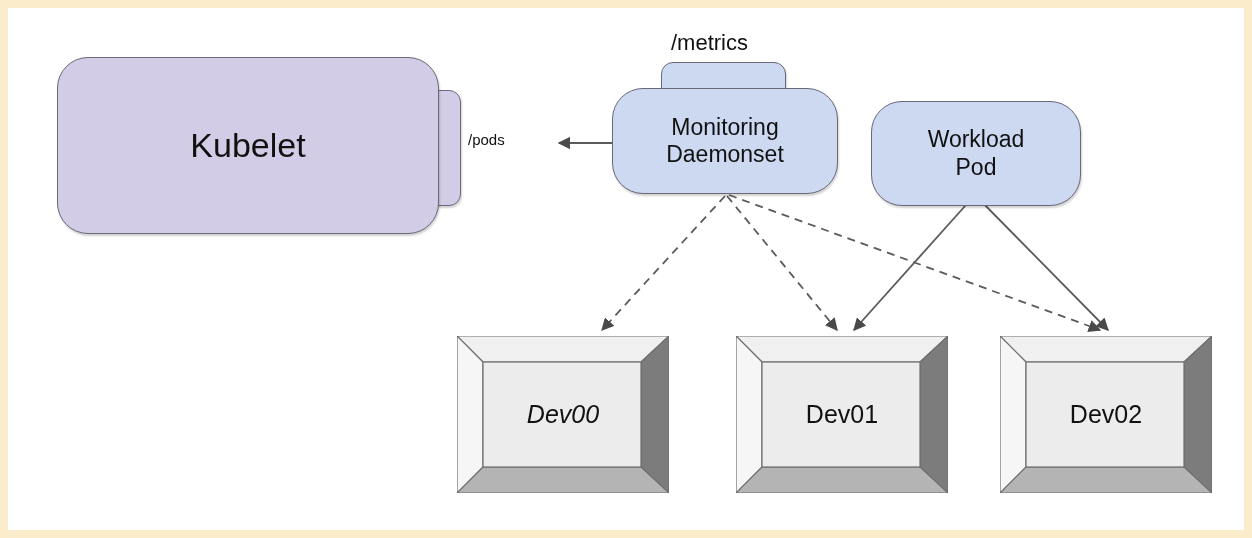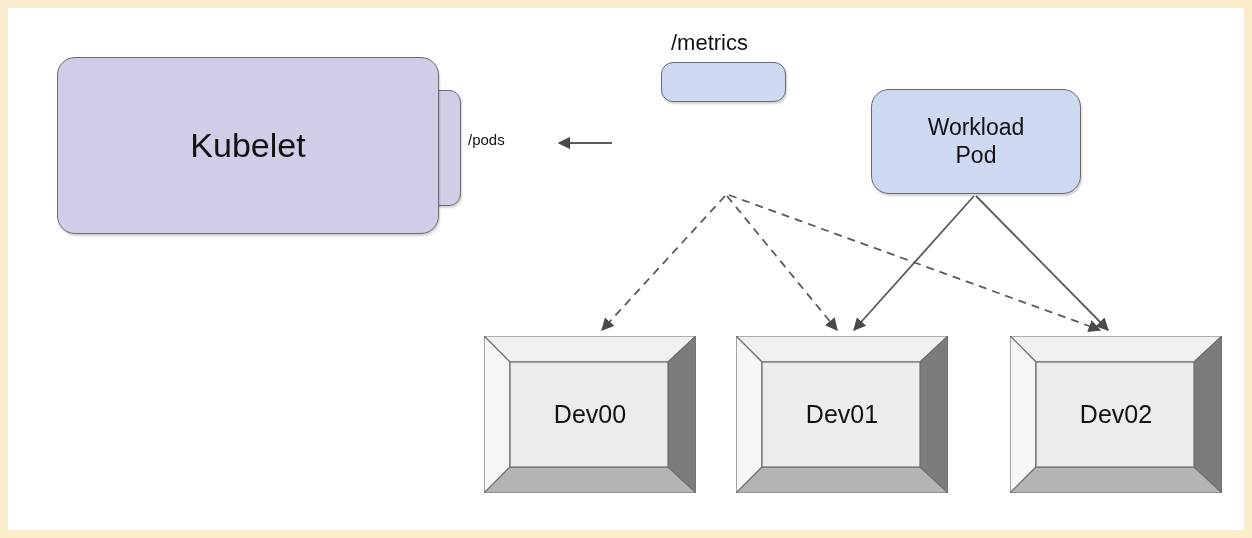--- a/index.html
+++ b/index.html
@@ -30,21 +30,21 @@
     top: 0;
     width: 1252px;
     height: 538px;
   }
 
   
   .node {
     position: absolute;
     box-sizing: border-box;
     border: 1.6px solid #69697a;
-    border-radius: 18px;
+    border-radius: 31px;
     display: flex;
     align-items: center;
     justify-content: center;
     text-align: center;
     color: #111111;
     line-height: 1.18;
     box-shadow: 1px 2px 2px rgba(0,0,0,0.18);
   }
   .node.purple { background: #d3cce6; }
   .node.blue   { background: #ccd9f1; }
@@ -81,37 +81,37 @@
     color: #111111;
     z-index: 4;
   }
 
   #node-monitoring {
     left: 612px; top: 88px; width: 226px; height: 106px;
     font-size: 23px;
     z-index: 3;
   }
   #node-workload {
-    left: 871px; top: 89px; width: 210px; height: 105px;
+    left: 871px; top: 101px; width: 210px; height: 105px;
     font-size: 23px;
     z-index: 3;
     align-items: center;
   }
 
   
   .device {
     position: absolute;
     width: 212px;
     height: 157px;
     top: 336px;
     z-index: 3;
   }
-  #dev-00 { left: 484px; }
+  #dev-00 { left: 457px; font-style: italic; }
   #dev-01 { left: 736px; }
-  #dev-02 { left: 1000px; margin-left: 10px; }
+  #dev-02 { left: 1000px; }
 
   .device svg { display: block; }
   .device .devlabel {
     position: absolute;
     left: 0; top: 0;
     width: 212px; height: 157px;
     display: flex;
     align-items: center;
     justify-content: center;
     font-size: 25px;
@@ -161,20 +161,26 @@
   <div class="node purple" id="node-kubelet">
     <span>Kubelet</span>
   </div>
 
   <div id="label-pods">/pods</div>
 
   <div class="node blue" id="tab-metrics"></div>
 
   <div id="label-metrics">/metrics</div>
 
+  <div class="node blue" id="node-monitoring">
+    <span>
+      <span>Monitoring</span><br>
+      <span>Daemonset</span>
+    </span>
+  </div>
 
   <div class="node blue" id="node-workload">
     <span>
       <span>Workload</span><br>
       <span>Pod</span>
     </span>
   </div>
 
   <div class="device" id="dev-00">
     <svg width="212" height="157" viewBox="0 0 212 157" xmlns="http://www.w3.org/2000/svg">

